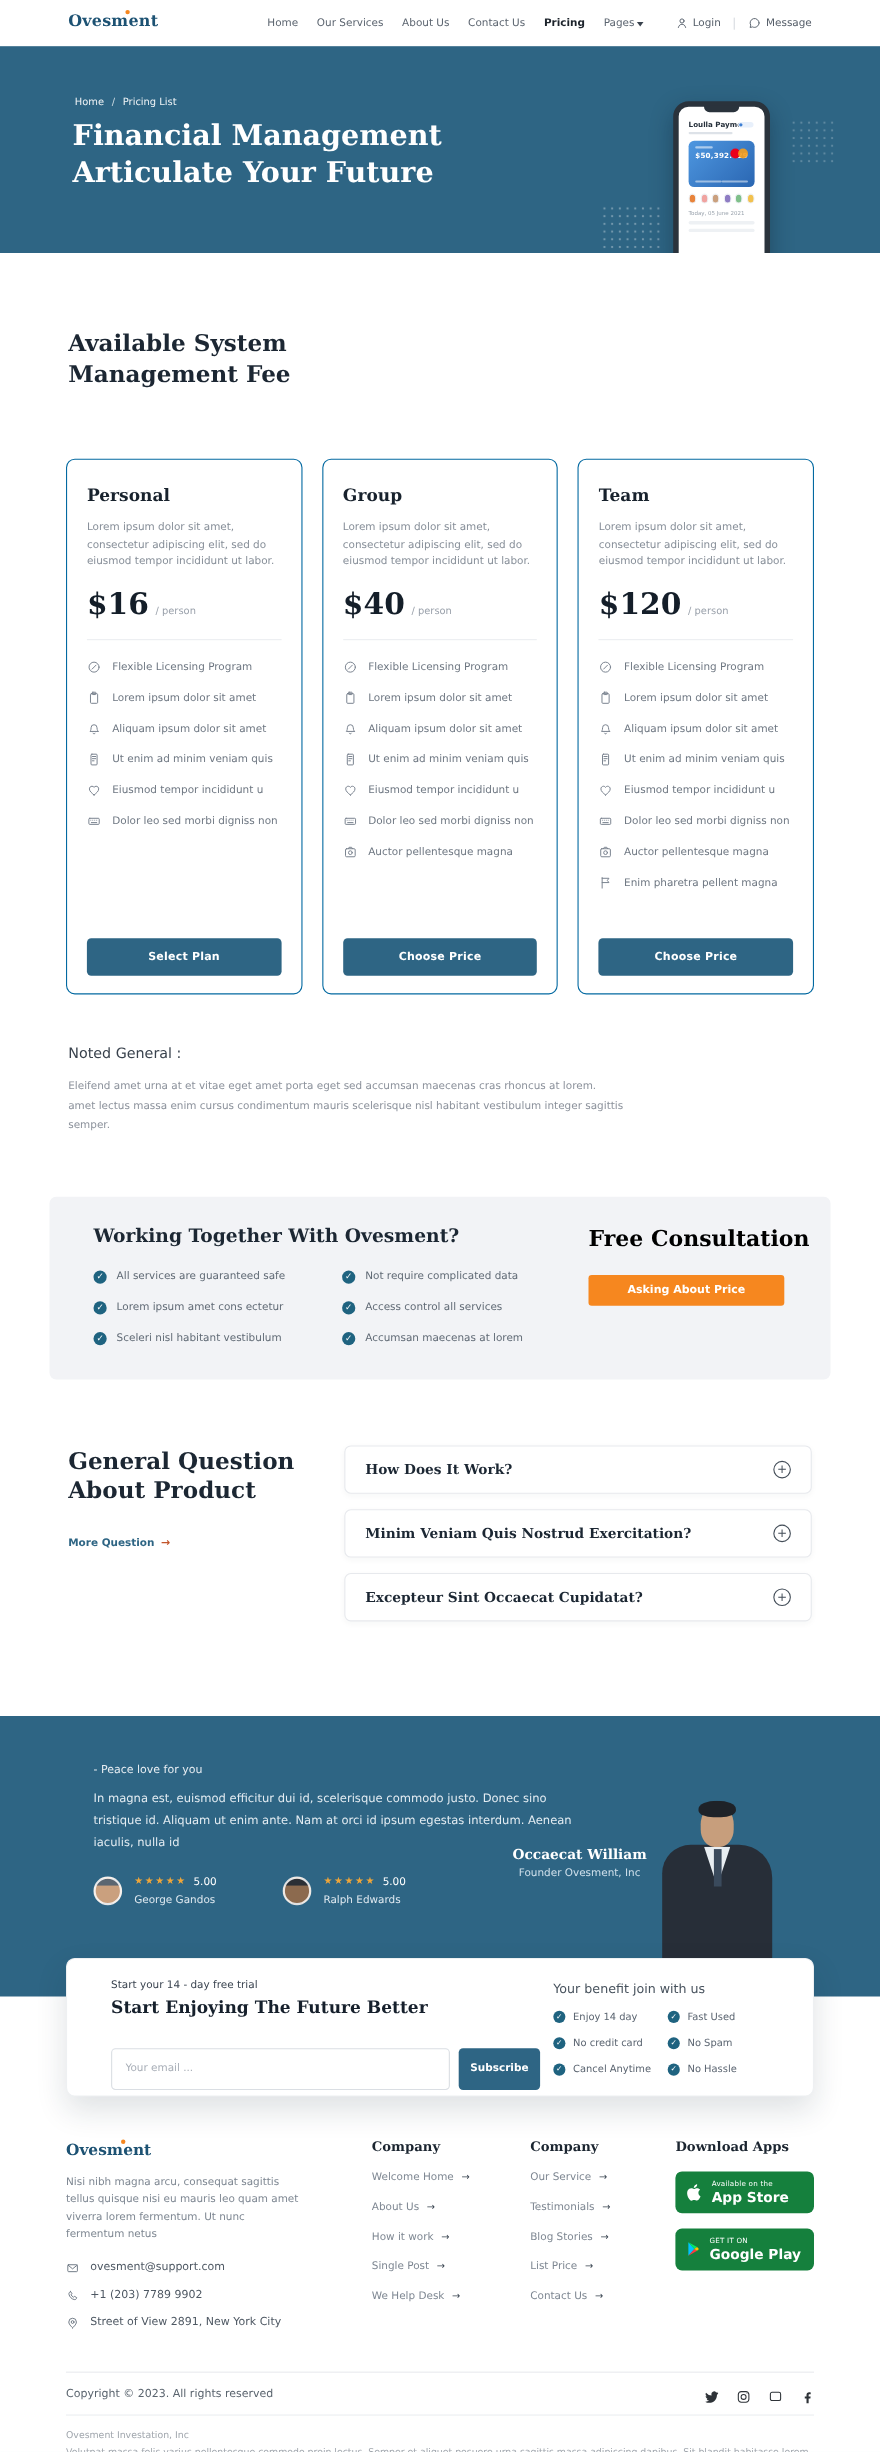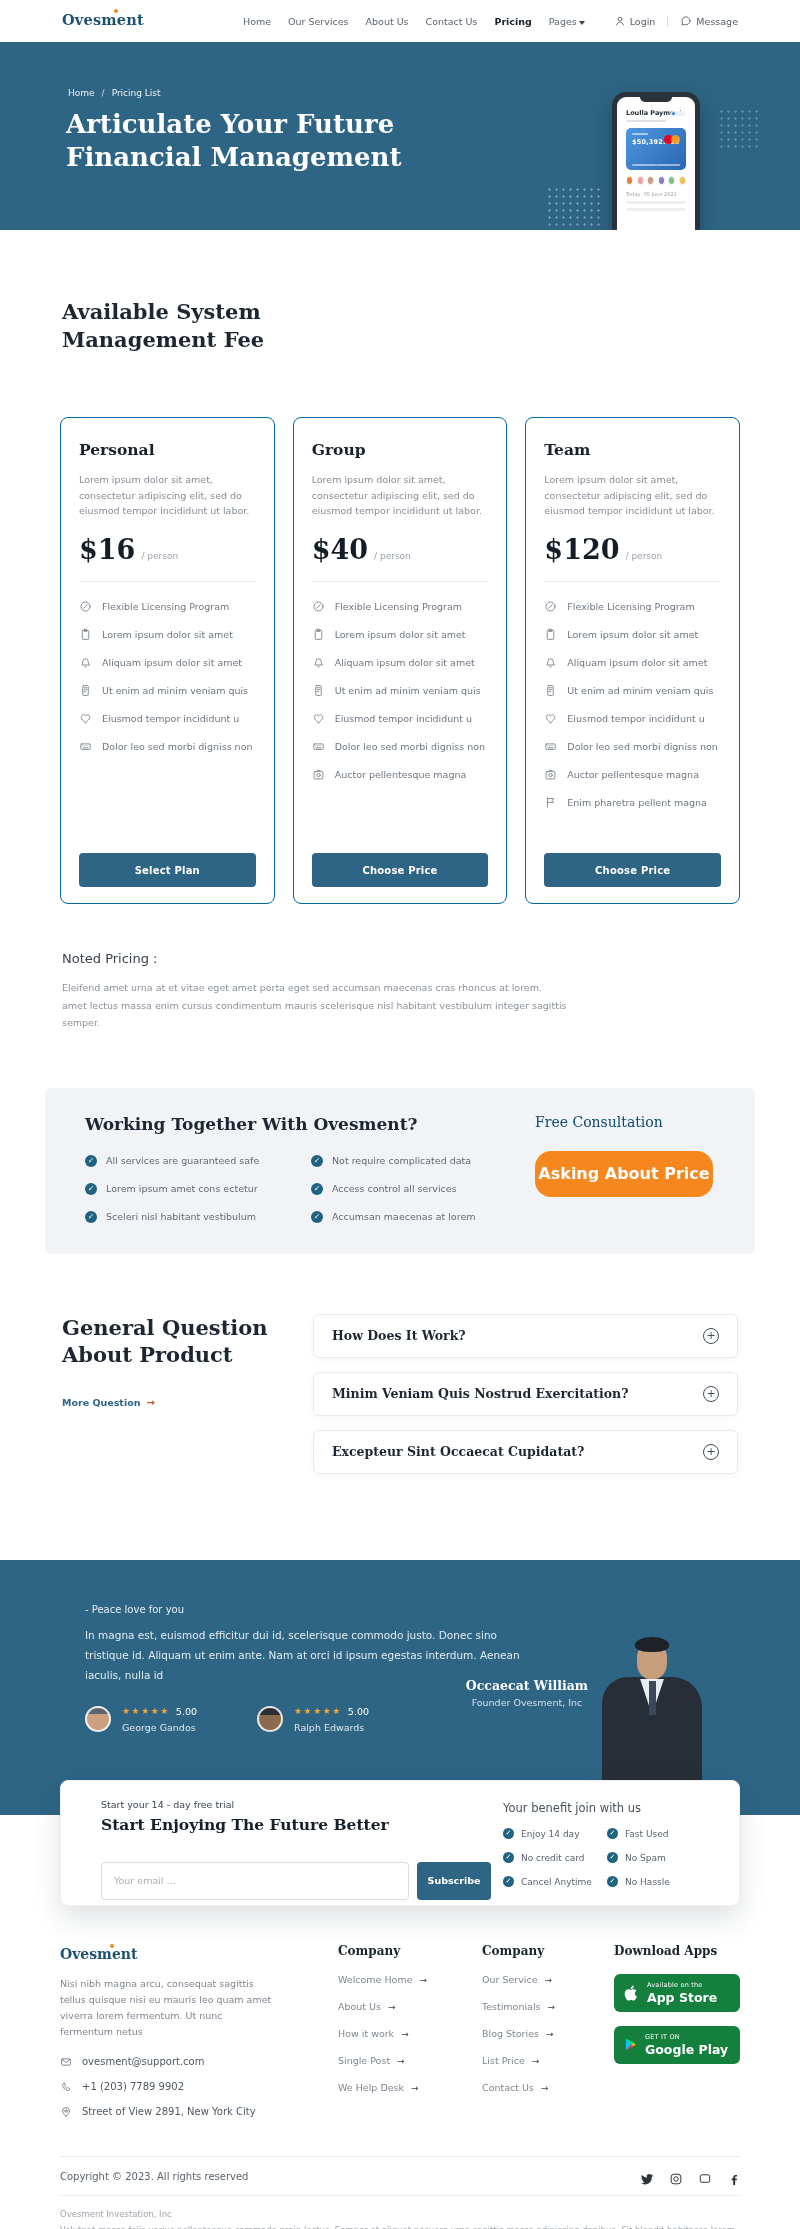--- a/index.html
+++ b/index.html
@@ -83,22 +83,22 @@
   .noted-p{margin-top:13px;font-size:9.5px;line-height:1.8;color:#8b919b;max-width:505px}
 
   
   .workbox{margin:57px 45px 0;background:#f2f3f6;border-radius:6px;padding:26px 40px 30px;position:relative;height:166px}
   .work-h{font-family:"DejaVu Serif",serif;font-weight:bold;font-size:17px;color:#1c2733}
   .work-grid{margin-top:21px;display:grid;grid-template-columns:226px 240px;row-gap:16px}
   .witem{display:flex;align-items:center;gap:9px;font-size:9.5px;color:#606a75}
   .check{min-width:12px;width:12px;height:12px;border-radius:50%;background:#1f6380;color:#fff;font-size:8px;line-height:12px;text-align:center}
   .check::before{content:"✓"}
   .consult{position:absolute;right:42px;top:26px;width:178px}
-  .consult-h{font-family:"DejaVu Serif",serif;font-weight:normal;font-size:14px;color:#0c4a6e;white-space:nowrap}
-  .consult-btn{margin-top:21px;width:178px;height:46px;border:0;border-radius:16px;background:#f6871f;color:#fff;font-size:16px;font-weight:bold;cursor:pointer;font-family:inherit}
+  .consult-h{font-family:"DejaVu Serif",serif;font-weight:bold;font-size:20px;color:#000000;white-space:nowrap}
+  .consult-btn{margin-top:21px;width:178px;height:28px;border:0;border-radius:3px;background:#f6871f;color:#fff;font-size:10px;font-weight:bold;cursor:pointer;font-family:inherit}
 
   
   .faq{margin:60px 62px 0;display:flex}
   .faq-left{width:251px}
   .faq-h{font-family:"DejaVu Serif",serif;font-weight:bold;font-size:21px;line-height:1.32;color:#1c2733}
   .more-q{margin-top:28px;font-size:9.5px;font-weight:bold;color:#2e6584;display:flex;align-items:center;gap:6px;cursor:pointer}
   .more-q .arrow::before{content:"→";color:#c2552b;font-size:10px}
   .faq-list{flex:1}
   .faq-item{height:44px;border:1px solid #e7e9ed;border-radius:6px;background:#fff;box-shadow:0 2px 6px rgba(30,40,60,.04);display:flex;align-items:center;padding:0 18px;margin-bottom:14px;cursor:pointer}
   .faq-q{font-family:"DejaVu Serif",serif;font-weight:bold;font-size:12.5px;color:#1c2733}
@@ -206,22 +206,22 @@
     </div>
   </div>
 
   <div class="hero">
     <div class="breadcrumb">
       <span>Home</span>
       <span class="bc-slash">/</span>
       <span>Pricing List</span>
     </div>
     <div class="hero-title">
+      <div>Financial Management</div>
       <div>Articulate Your Future</div>
-      <div>Financial Management</div>
     </div>
     <i class="dots d1"></i>
     <i class="dots d2"></i>
     <div class="phone">
       <i class="phone-notch"></i>
       <div class="pscreen">
         <div class="papp-title">Loulla Payment</div>
         <i class="psub" style="display:block"></i>
         <i class="ptopup"></i>
         <div class="pcard">
@@ -518,21 +518,21 @@
               <path d="M4.2 3h7.6L10 5.4l1.8 2.4H4.2"></path>
             </svg>
             <span class="ft">Enim pharetra pellent magna</span>
           </div>
         </div>
       <button class="plan-btn">Choose Price</button>
     </div>
   </div>
 
   <div class="noted">
-    <div class="noted-h">Noted Pricing :</div>
+    <div class="noted-h">Noted General :</div>
     <p class="noted-p">Eleifend amet urna at et vitae eget amet porta eget sed accumsan maecenas cras rhoncus at lorem. amet lectus massa enim cursus condimentum mauris scelerisque nisl habitant vestibulum integer sagittis semper.</p>
   </div>
 
   <div class="workbox">
     <div class="work-h">Working Together With Ovesment?</div>
     <div class="work-grid">
       <div style="display:grid;row-gap:16px">
 
           <div class="witem">
             <span class="check"></span>

